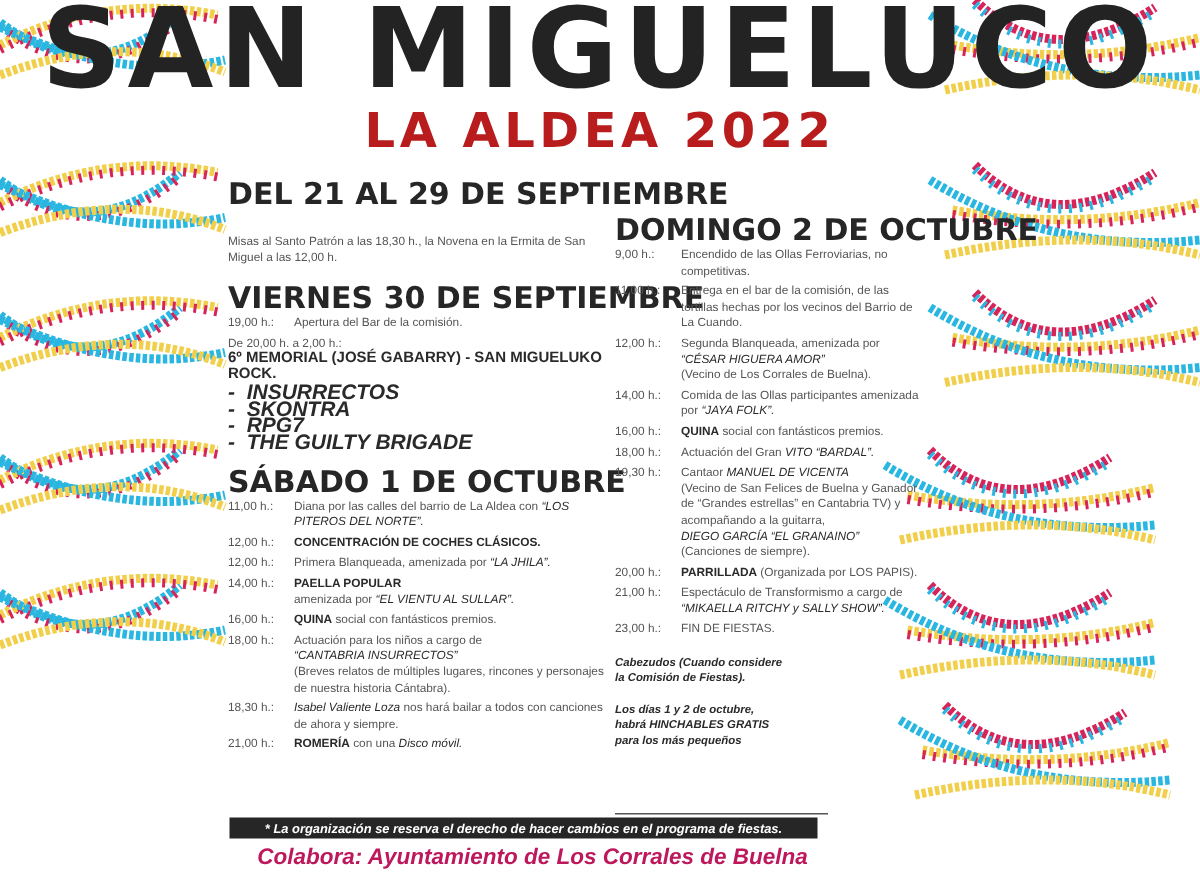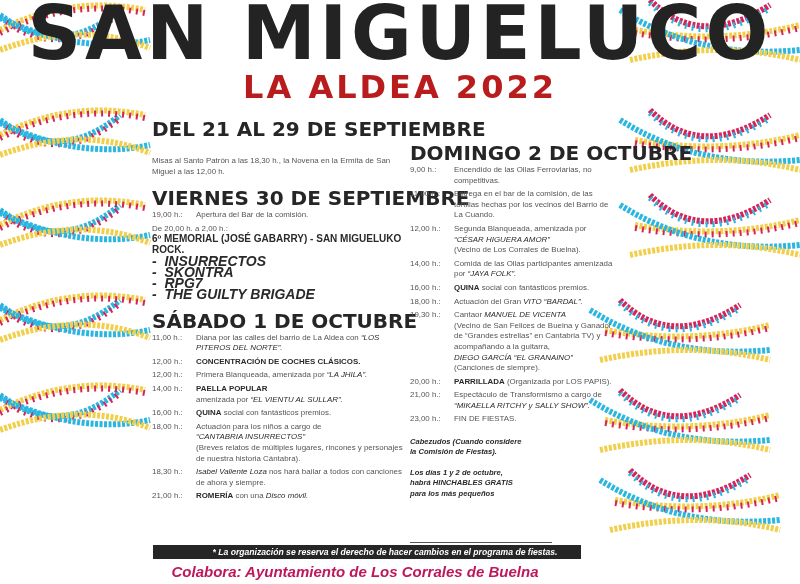--- a/index.html
+++ b/index.html
@@ -14,21 +14,21 @@
   .h{font-family:"DejaVu Sans",sans-serif;font-weight:bold;color:#262626;font-size:13.5px;letter-spacing:0px;line-height:18px;white-space:nowrap;}
   .h.big{font-size:20px;}
   .p{font-size:7.9px;line-height:10.6px;color:#555;}
   .row{display:flex;font-size:7.9px;line-height:10.6px;color:#555;margin-bottom:3px;}
   .row .t{width:44px;flex:none;white-space:nowrap;}
   .row .d{flex:1;}
   .b{font-weight:bold;color:#2a2a2a;}
   .bi{font-weight:normal;font-style:italic;color:#2a2a2a;}
   .li{font-size:14px;line-height:11px;font-weight:bold;font-style:italic;color:#2a2a2a;}
   .note{font-size:7.6px;line-height:10.4px;font-weight:bold;font-style:italic;color:#2a2a2a;margin-top:8px;}
-  .disclaimer{position:absolute;left:153px;top:545px;width:392px;height:14px;background:#262626;color:#fff;font-family:"Liberation Sans",sans-serif;font-weight:bold;font-style:italic;font-size:8.6px;line-height:14px;text-align:center;padding-left:36px;}
+  .disclaimer{position:absolute;left:153px;top:545px;width:392px;height:14px;background:#262626;color:#fff;font-family:"Liberation Sans",sans-serif;font-weight:bold;font-style:italic;font-size:8.6px;line-height:14px;text-align:center;}
   .colabora{position:absolute;left:150px;top:563px;width:410px;font-family:"Liberation Sans",sans-serif;font-weight:bold;font-style:italic;font-size:15px;color:#be185d;line-height:18px;text-align:center;}
   .divline{position:absolute;left:410px;top:542px;width:142px;height:1px;background:#555;}
 </style>
 </head>
 <body>
 
 <div class="poster">
 
   <svg class="bunting" viewBox="0 0 800 584" xmlns="http://www.w3.org/2000/svg">
     <defs>

